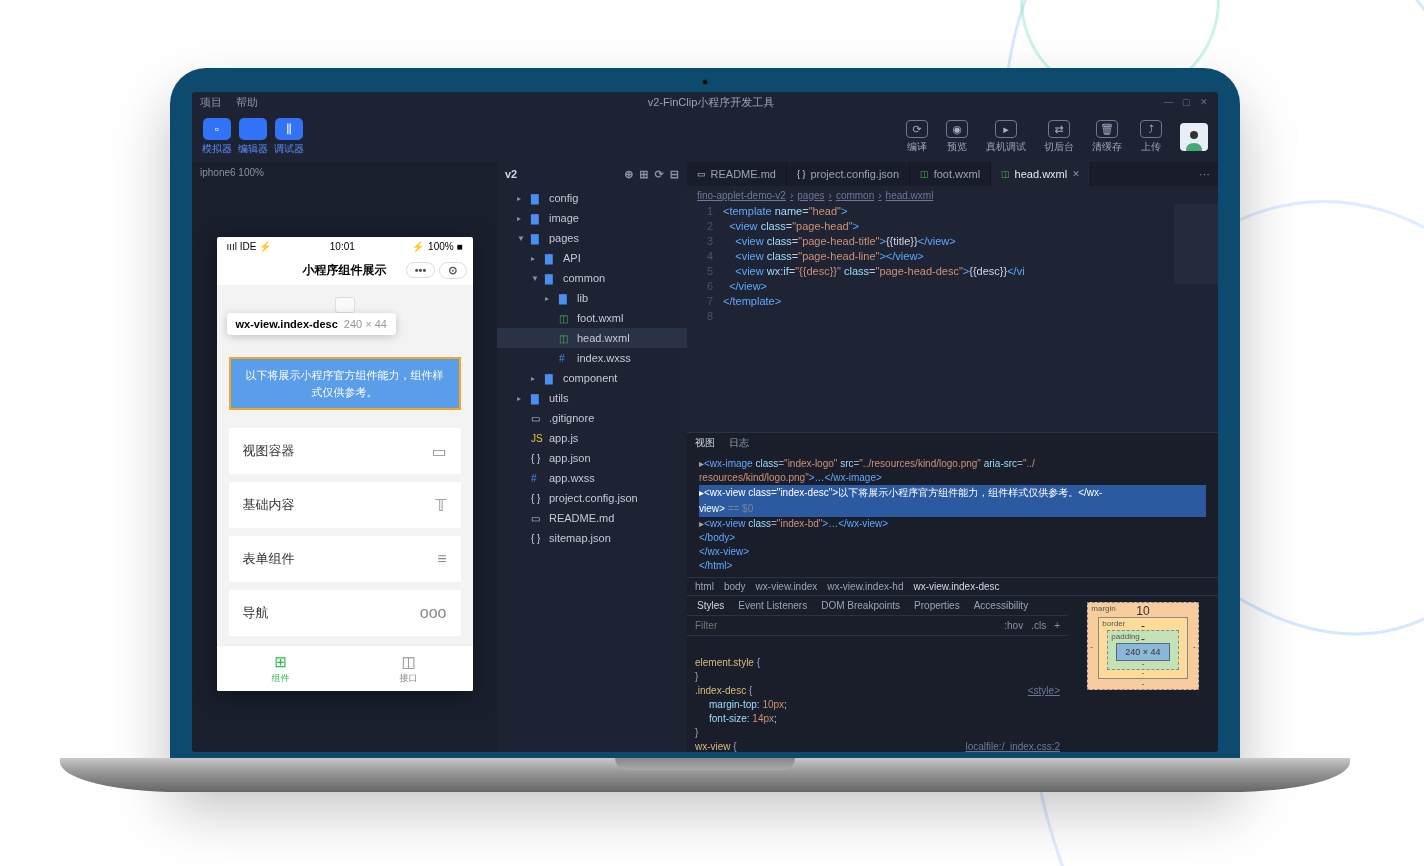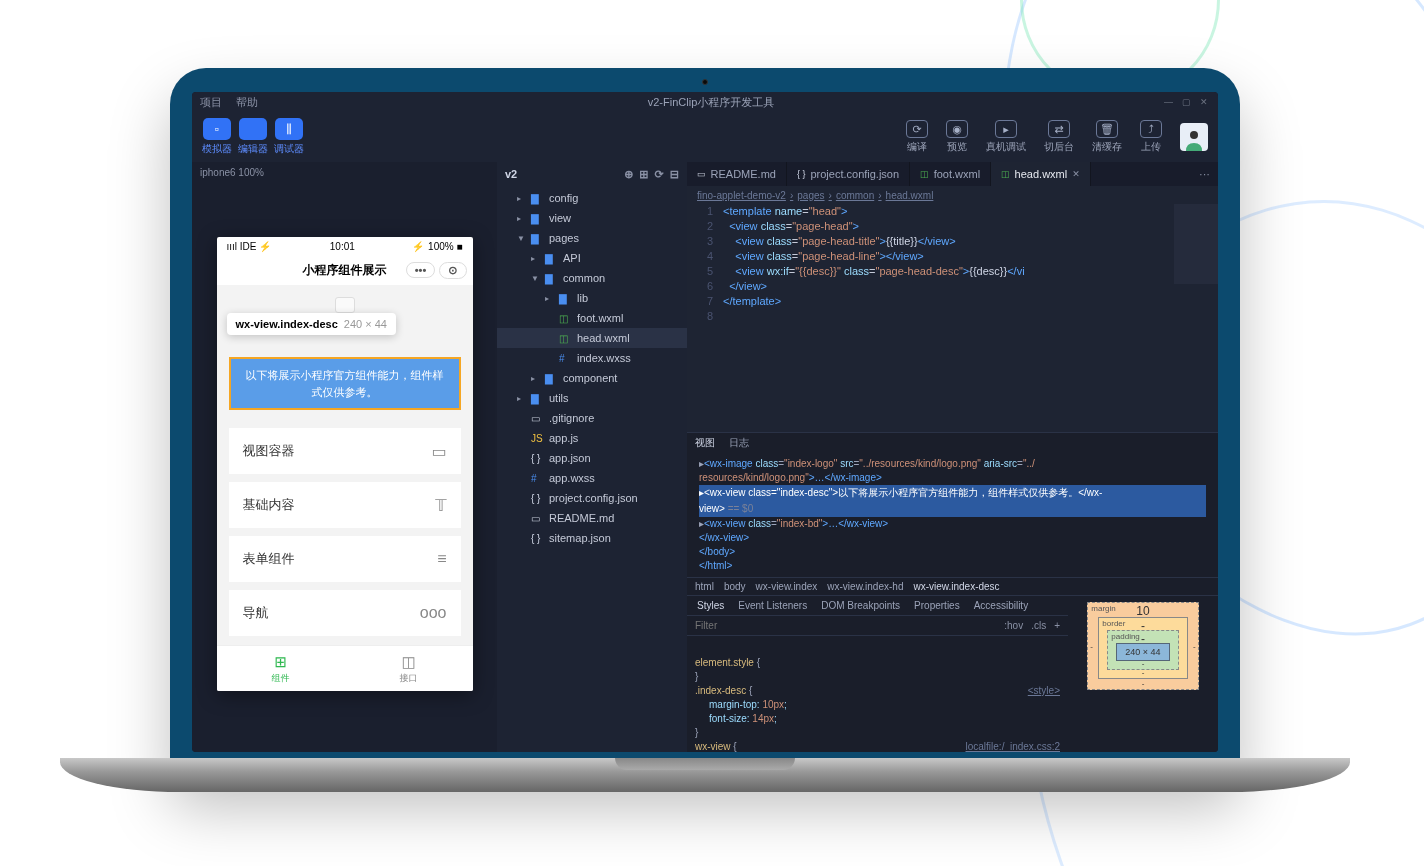--- a/index.html
+++ b/index.html
@@ -276,21 +276,21 @@
   </div>
   <div class="tree" id="file-tree">
             <div class="tree-row indent-1">
          <span class="tree-arrow">▸</span>
          <span class="tree-icon folder-icon">▇</span>
          <span>config</span>
        </div>
             <div class="tree-row indent-1">
          <span class="tree-arrow">▸</span>
          <span class="tree-icon folder-icon">▇</span>
-         <span>view</span>
+         <span>image</span>
        </div>
             <div class="tree-row indent-1">
          <span class="tree-arrow">▼</span>
          <span class="tree-icon folder-icon">▇</span>
          <span>pages</span>
        </div>
             <div class="tree-row indent-2">
          <span class="tree-arrow">▸</span>
          <span class="tree-icon folder-icon">▇</span>
          <span>API</span>
@@ -427,22 +427,22 @@
     <div class="dt-tabs">
       <span class="dt-tab active">视图</span>
       <span class="dt-tab">日志</span>
     </div>
     <div class="dom-tree">
       <div class="dom-row">▸<span class="dom-tag">&lt;wx-image</span> <span class="dom-attr">class</span>=<span class="dom-str">"index-logo"</span> <span class="dom-attr">src</span>=<span class="dom-str">"../resources/kind/logo.png"</span> <span class="dom-attr">aria-src</span>=<span class="dom-str">"../</span></div>
       <div class="dom-row">  <span class="dom-str">resources/kind/logo.png"</span><span class="dom-tag">&gt;…&lt;/wx-image&gt;</span></div>
       <div class="dom-row hl">▸<span>&lt;wx-view class="index-desc"&gt;</span><span>以下将展示小程序官方组件能力，组件样式仅供参考。</span><span>&lt;/wx-</span></div>
       <div class="dom-row hl">  view&gt; <span class="dom-sel">== $0</span></div>
       <div class="dom-row">▸<span class="dom-tag">&lt;wx-view</span> <span class="dom-attr">class</span>=<span class="dom-str">"index-bd"</span><span class="dom-tag">&gt;…&lt;/wx-view&gt;</span></div>
+      <div class="dom-row"><span class="dom-tag">&lt;/body&gt;</span></div>
       <div class="dom-row"><span class="dom-tag">&lt;/wx-view&gt;</span></div>
-      <div class="dom-row"><span class="dom-tag">&lt;/body&gt;</span></div>
       <div class="dom-row"><span class="dom-tag">&lt;/html&gt;</span></div>
     </div>
     <div class="dt-breadcrumb" id="dom-breadcrumb">
               <span>html</span>
               <span>body</span>
               <span>wx-view.index</span>
               <span>wx-view.index-hd</span>
               <span style="color:#d0d6e6">wx-view.index-desc</span>
             </div>
     <div class="dt-lower">

